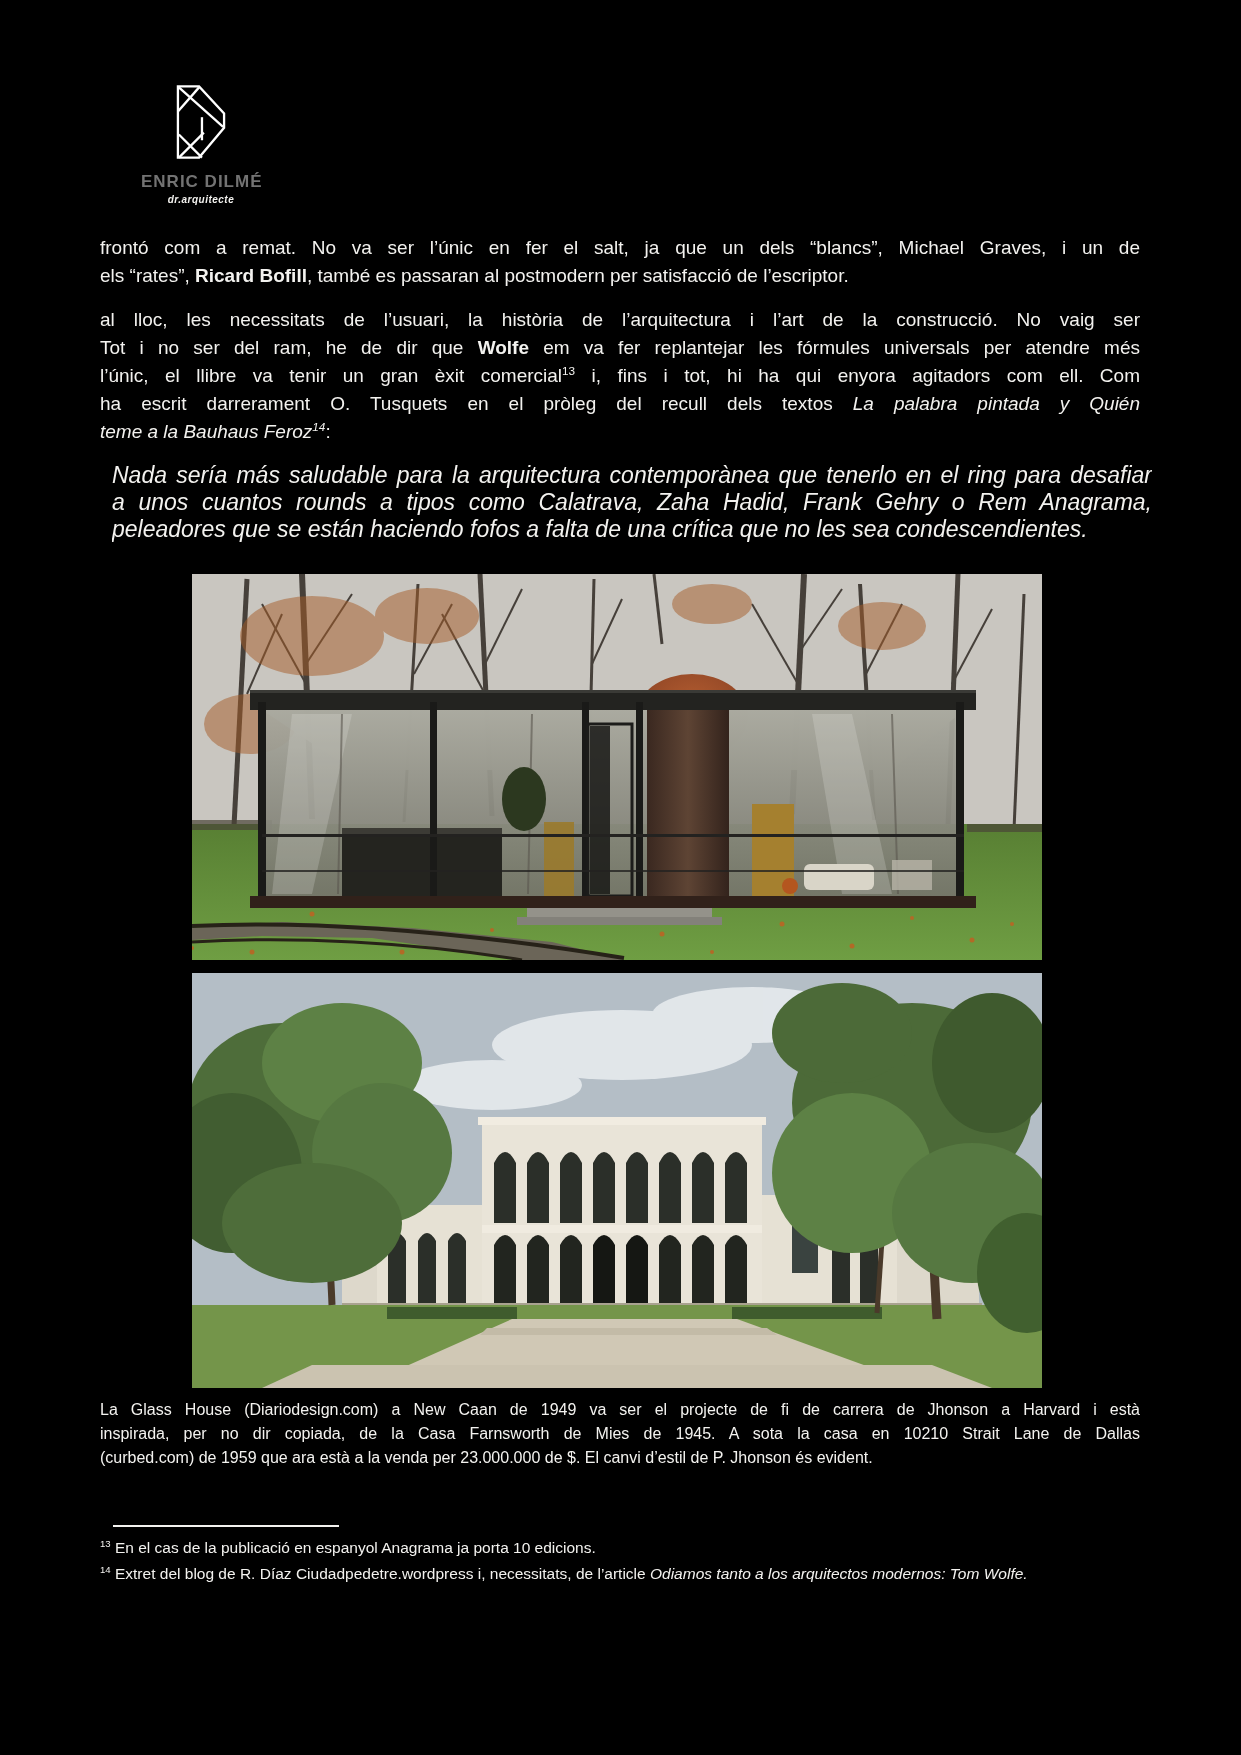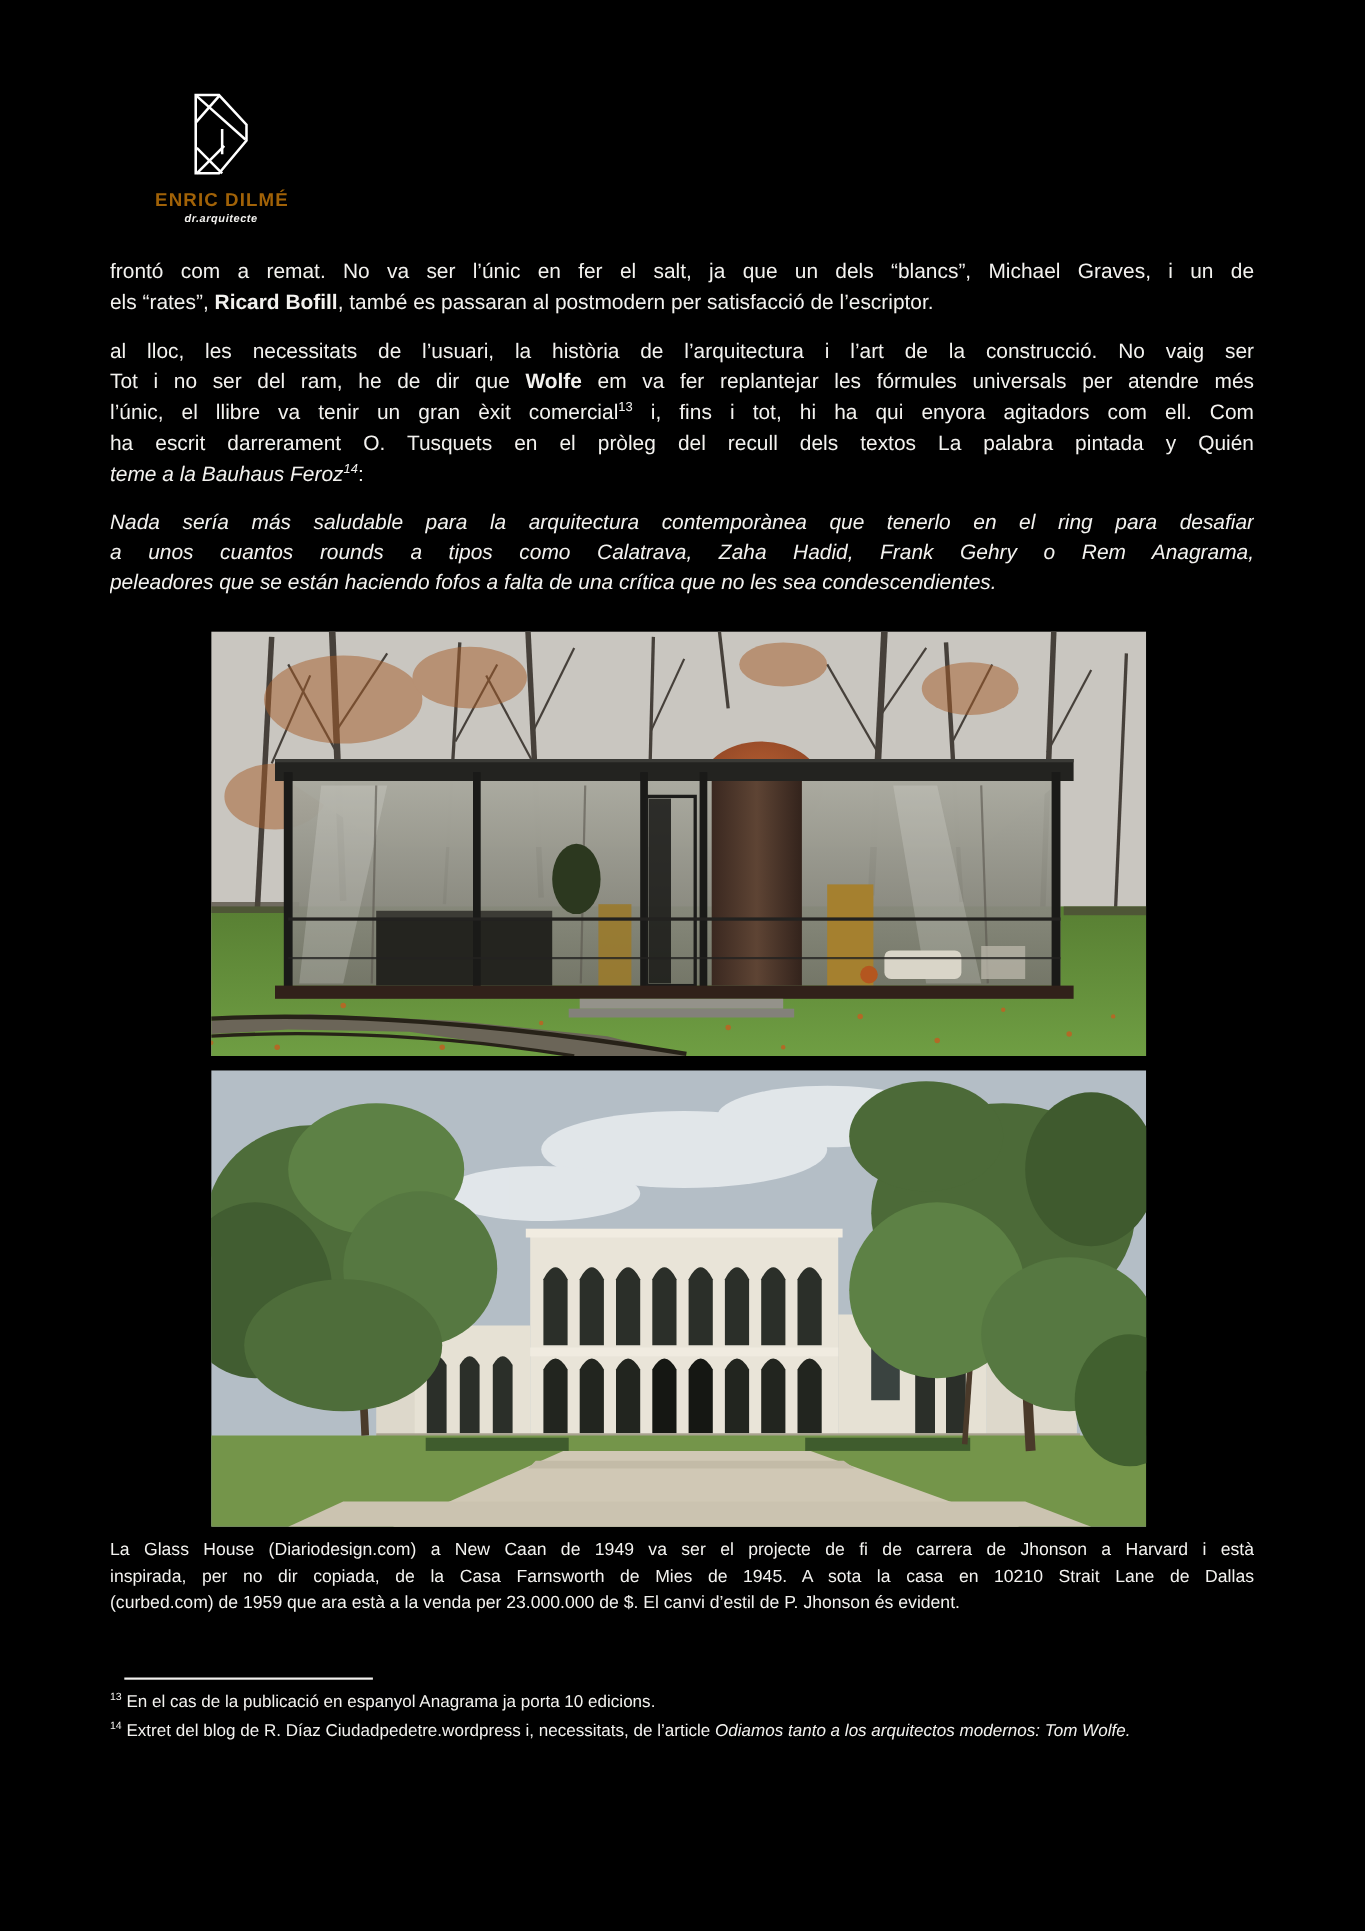--- a/index.html
+++ b/index.html
@@ -1,27 +1,27 @@
 <!DOCTYPE html>
 <html><head>
 <meta charset="utf-8">
 <style>
   html,body{margin:0;padding:0;background:#000;}
   .page{position:relative;width:1241px;height:1755px;background:#000000;
         font-family:"Liberation Sans", sans-serif;color:#f3f2ef;overflow:hidden;}
   
   .brand-block{position:absolute;left:141px;top:84px;width:120px;text-align:center;}
   .brand-logo{display:block;margin:0 auto;}
-  .brand-name{margin-top:12px;font-size:17px;font-weight:bold;letter-spacing:1px;color:#a16207;white-space:nowrap;}
+  .brand-name{margin-top:12px;font-size:17px;font-weight:bold;letter-spacing:1px;color:#737373;white-space:nowrap;}
   .brand-sub{margin-top:2px;font-size:10px;font-weight:bold;color:#f3f2ef;letter-spacing:.5px;font-style:italic;}
   
   .textblock{position:absolute;left:100px;width:1040px;}
   .body-text{font-size:19px;}
   .body-text .line{line-height:28px;height:28px;overflow:hidden;text-align:justify;text-align-last:justify;}
-  .quote-text{font-size:19px;}
+  .quote-text{font-size:23px;margin-left:12px;}
   .quote-text .line{line-height:27px;height:27px;overflow:hidden;text-align:justify;text-align-last:justify;}
   .caption-text{font-size:16px;}
   .caption-text .line{line-height:24px;height:24px;overflow:hidden;text-align:justify;text-align-last:justify;}
   .line.last{text-align-last:left;}
   .footnote{position:absolute;left:100px;width:1040px;font-size:15.5px;line-height:26px;text-align:justify;text-align-last:left;}
   sup{font-size:.62em;line-height:0;}
   .sep{position:absolute;left:113px;top:1525px;width:226px;height:2px;background:#f3f2ef;}
   .photo{position:absolute;left:192px;width:850px;display:block;}
   .photo svg{display:block;width:100%;height:100%;}
   #photo1{top:574px;height:386px;}
@@ -49,21 +49,21 @@
 
   <div class="textblock body-text" style="top:234px">
       <div class="line"><span>frontó com a remat. No va ser l’únic en fer el salt, ja que un dels “blancs”, </span><span style="font-weight: normal;">Michael Graves</span><span>, i un de</span></div>
       <div class="line last"><span>els “rates”, </span><span style="font-weight: bold;">Ricard Bofill</span><span>, també es passaran al postmodern per satisfacció de l’escriptor.</span></div>
     </div>
 
   <div class="textblock body-text" style="top:306px">
       <div class="line"><span>al lloc, les necessitats de l’usuari, la història de l’arquitectura i l’art de la construcció. No vaig ser</span></div>
       <div class="line"><span>Tot i no ser del ram, he de dir que </span><span style="font-weight: bold;">Wolfe</span><span> em va fer replantejar les fórmules universals per atendre més</span></div>
       <div class="line"><span>l’únic, el llibre va tenir un gran èxit comercial</span><sup>13</sup><span> i, fins i tot,  hi ha qui enyora agitadors com ell.  Com</span></div>
-      <div class="line"><span>ha escrit darrerament O. Tusquets en el pròleg del recull dels textos </span><span style="">La palabra pintada y Quién</span></div>
+      <div class="line"><span>ha escrit darrerament O. Tusquets en el pròleg del recull dels textos </span><span style="font-style: italic;">La palabra pintada y Quién</span></div>
       <div class="line last"><span style="font-style: italic;">teme a la Bauhaus Feroz</span><sup style="font-style: italic;">14</sup><span>:</span></div>
     </div>
 
   <div class="textblock quote-text" style="top:462px">
       <div class="line"><span style="font-style: italic;">Nada sería más saludable para la arquitectura contemporànea que tenerlo en el ring para desafiar</span></div>
       <div class="line"><span style="font-style: italic;">a unos cuantos rounds a tipos como Calatrava, Zaha Hadid, Frank Gehry o Rem Anagrama,</span></div>
       <div class="line last"><span style="font-style: italic;">peleadores que se están haciendo fofos a falta de una crítica que no les sea condescendientes.</span></div>
     </div>
 
   <figure class="photo" id="photo1" style="margin:0">

